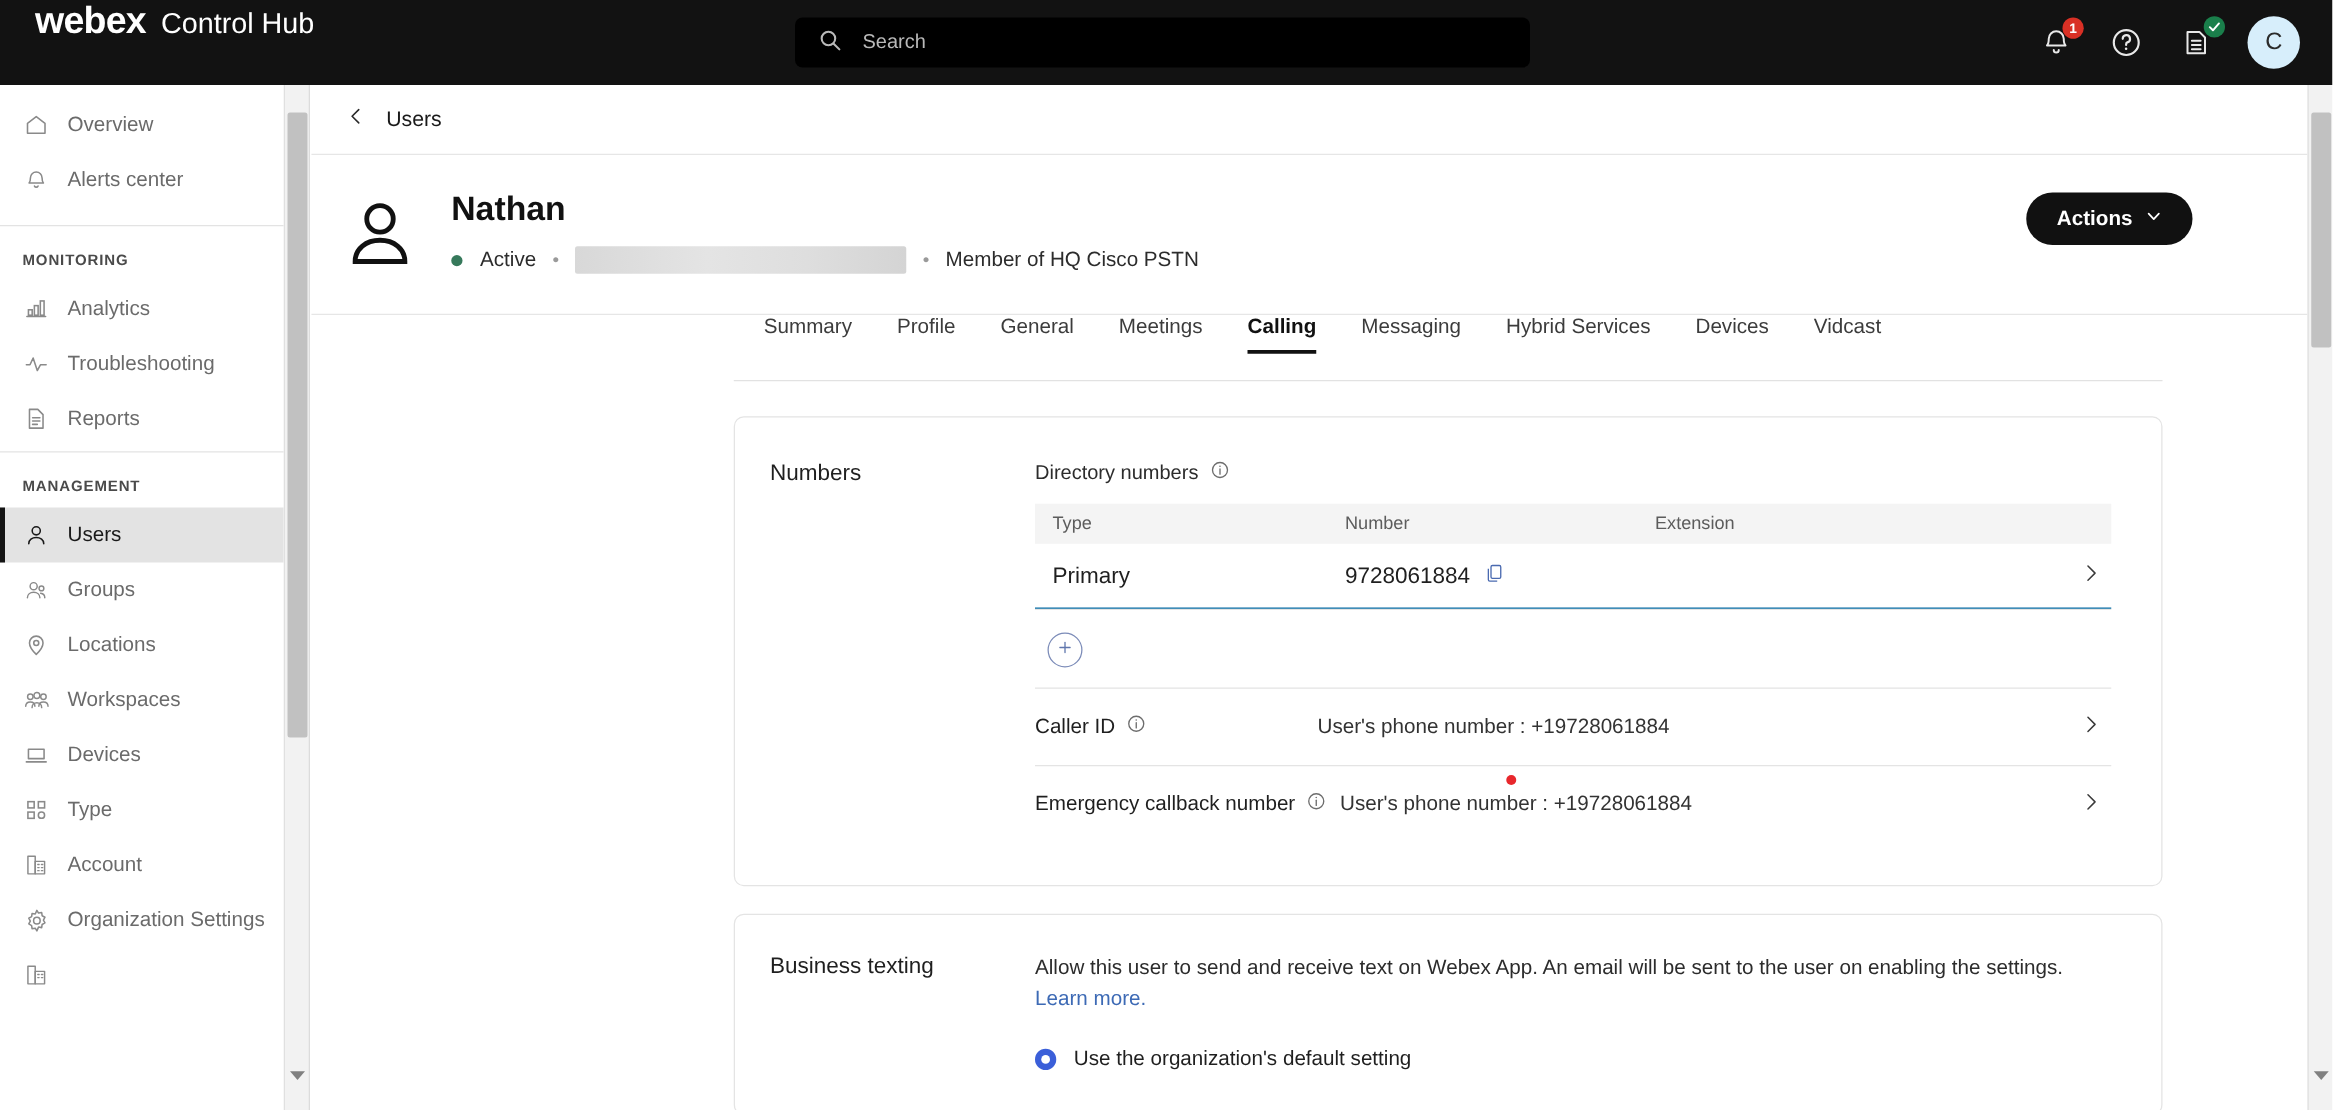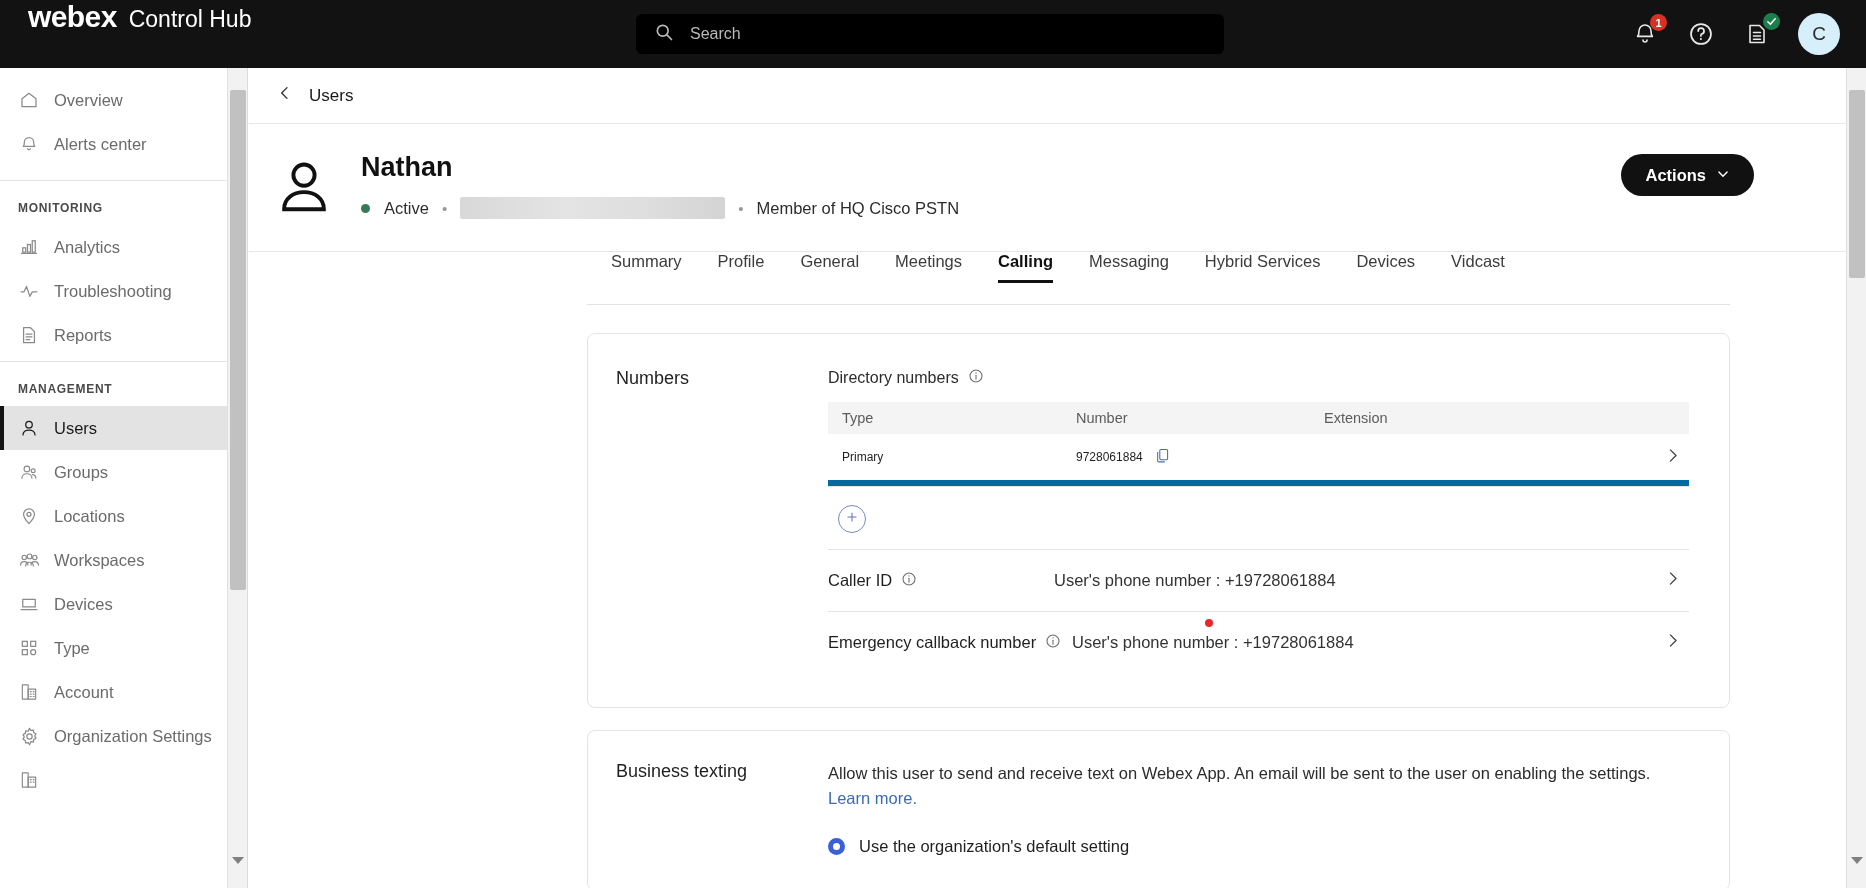--- a/index.html
+++ b/index.html
@@ -150,22 +150,22 @@
   .card-body { flex: 1; padding-right: 40px; }
 
   .dn-label { display: flex; align-items: center; font-size: 16px; color: #2c2c2c; }
   .dn-label .info { margin-left: 9px; }
   .dn-table { margin-top: 14px; border-bottom: 1px solid #e4e4e4; }
   .dn-hrow {
     display: flex; background: #f4f4f4; height: 32px; align-items: center;
     font-size: 14.5px; color: #5c5c5c;
   }
   .dn-row {
-    display: flex; height: 52px; align-items: center; font-size: 12px; color: #1f1f1f;
-    border-bottom: 6px solid #0369a1; cursor: pointer; position: relative;
+    display: flex; height: 52px; align-items: center; font-size: 18px; color: #1f1f1f;
+    border-bottom: 1px solid #0369a1; cursor: pointer; position: relative;
   }
   .c-type { width: 248px; padding-left: 14px; }
   .c-num { width: 248px; display: flex; align-items: center; gap: 11px; }
   .c-ext { flex: 1; }
   .row-chev { position: absolute; right: 8px; }
 
   .add-btn-row { padding: 18px 0 0 10px; }
   .add-circle {
     width: 28px; height: 28px; border-radius: 50%; border: 1px solid #7b8bb8;
     display: flex; align-items: center; justify-content: center; cursor: pointer;

